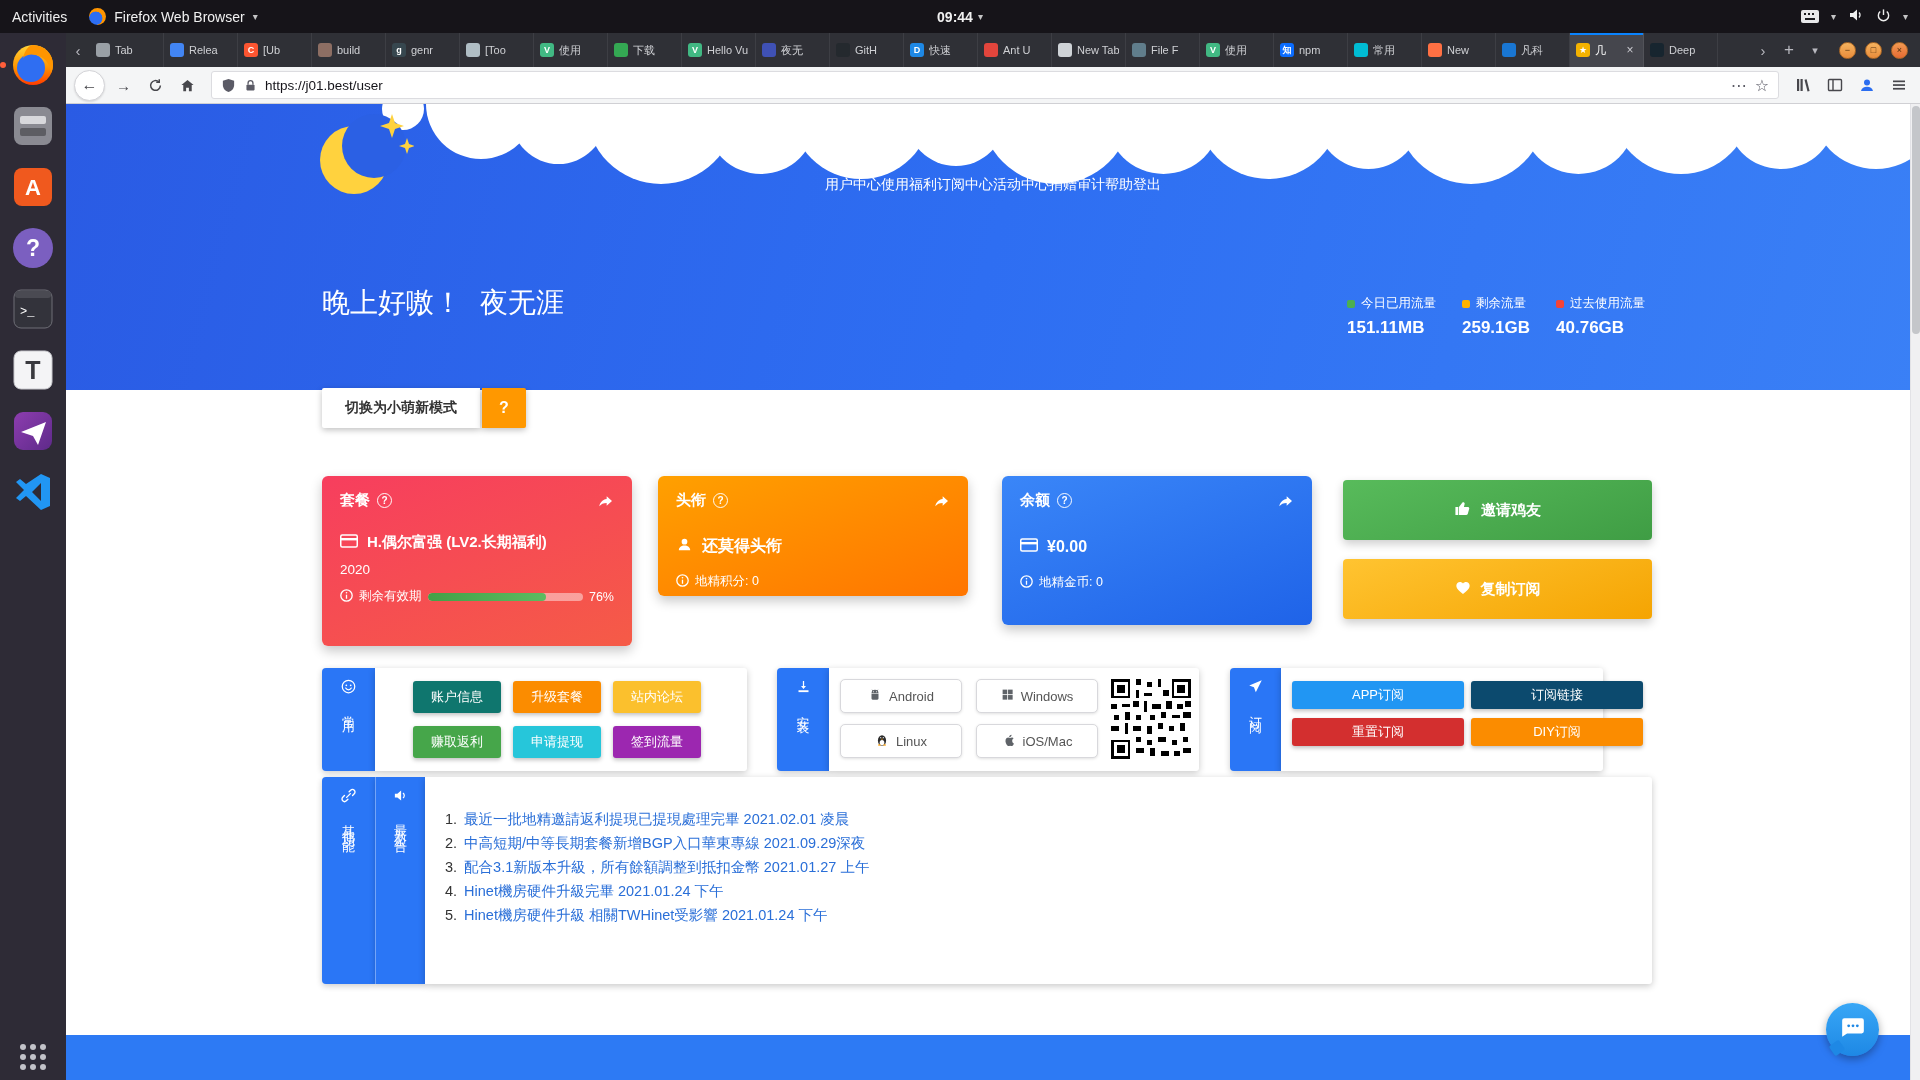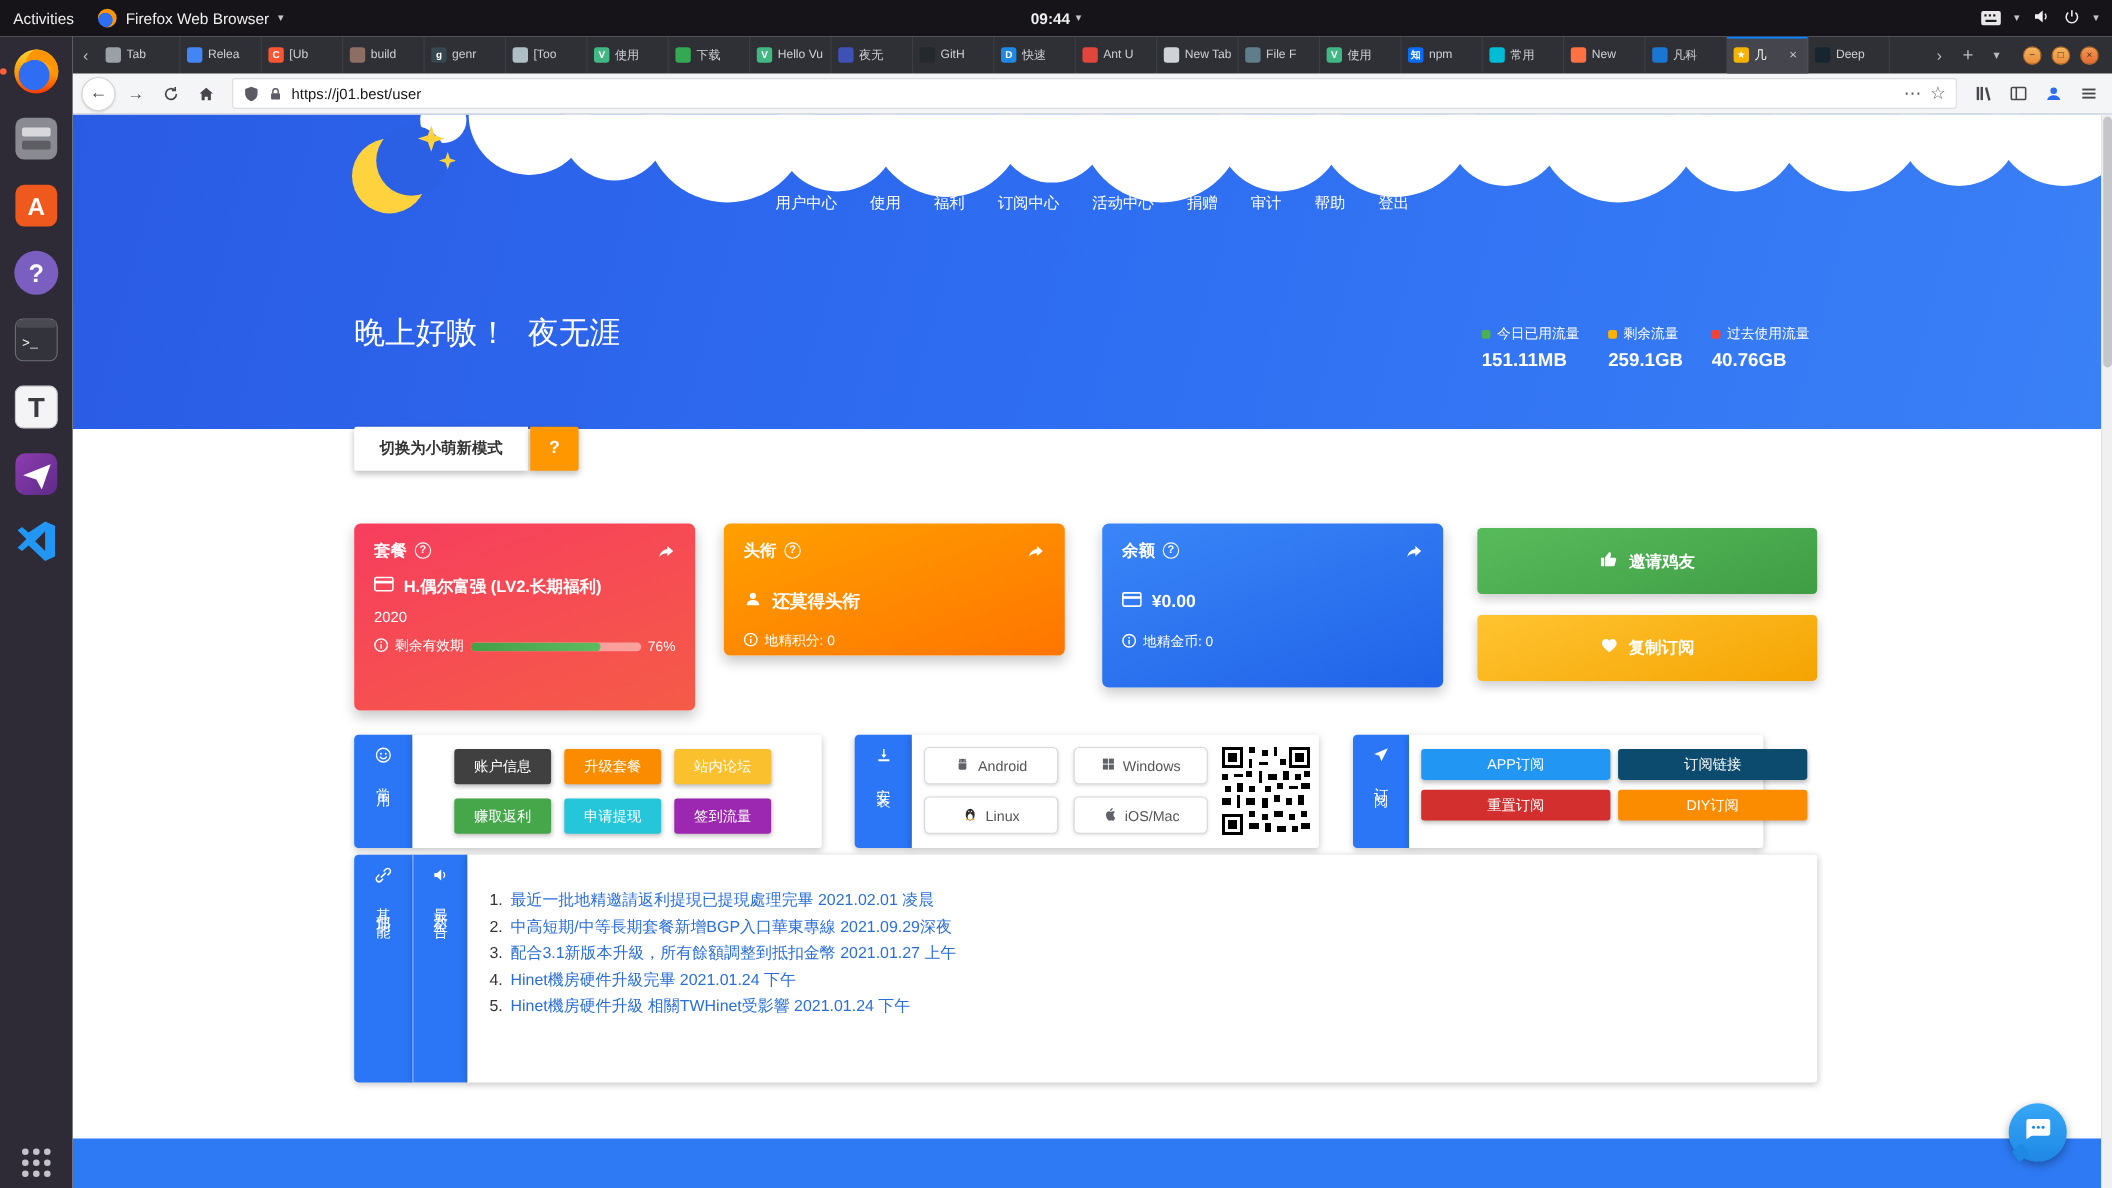--- a/index.html
+++ b/index.html
@@ -57,21 +57,21 @@
     padding:0 9px;gap:8px;margin:0 5px;}
   .urltext{flex:1;font-size:13.5px;color:#15141a;text-align:left;white-space:nowrap;overflow:hidden;}
   .urlicon{display:flex;align-items:center;flex:none;color:#5b5b66;}
 
   
   .content{position:relative;flex:1;background:#fff;overflow:hidden;}
   .hero{position:absolute;left:0;top:0;width:1854px;height:286px;overflow:hidden;
     background:linear-gradient(105deg,#2a5be4 0%,#2e6ef2 50%,#3a80f6 100%);}
   .cloud{position:absolute;background:#fff;border-radius:50%;}
   .moon{position:absolute;left:248px;top:4px;}
-  .hero-nav{position:absolute;top:72px;left:50%;transform:translateX(-50%);display:flex;gap:30px;font-size:14px;color:#fff;white-space:nowrap;}
+  .hero-nav{position:absolute;top:72px;left:50%;transform:translateX(-50%);display:flex;font-size:14px;color:#fff;white-space:nowrap;}
   .hnav-item{cursor:default;}
   .greeting{position:absolute;left:256px;top:180px;color:#fff;font-size:28px;font-weight:500;display:flex;gap:18px;white-space:nowrap;}
   .stats{position:absolute;left:1281px;top:176px;display:flex;gap:26px;color:#fff;}
   .stat-label{display:flex;align-items:center;gap:6px;font-size:12.5px;white-space:nowrap;margin-top:15px;}
   .dot{width:8px;height:8px;border-radius:2px;flex:none;}
   .stat-value{font-size:17px;font-weight:bold;margin-top:6px;}
 
   .mode-row{position:absolute;left:256px;top:284px;display:flex;height:40px;z-index:3;}
   .mode-main{width:158px;background:#fff;color:#333;font-size:14px;font-weight:bold;display:flex;align-items:center;justify-content:center;
     border-radius:2px 0 0 2px;box-shadow:0 2px 6px rgba(0,0,0,.25);}
@@ -79,21 +79,21 @@
     border-radius:0 2px 2px 0;box-shadow:0 2px 6px rgba(0,0,0,.25);}
 
   .card{position:absolute;top:372px;width:310px;border-radius:6px;color:#fff;padding:15px 18px;box-shadow:0 5px 12px rgba(0,0,0,.22);}
   .card-plan{left:256px;height:170px;background:linear-gradient(160deg,#f73e5e,#f55b47);}
   .card-rank{left:592px;height:120px;background:linear-gradient(160deg,#ffa000,#ff7500);}
   .card-bal{left:936px;height:149px;background:linear-gradient(160deg,#3a86f8,#1f63e8);}
   .card-head{display:flex;align-items:center;gap:7px;font-size:15px;font-weight:bold;}
   .qmark{width:15px;height:15px;border:1.5px solid rgba(255,255,255,.95);border-radius:50%;font-size:10px;font-weight:bold;
     display:flex;align-items:center;justify-content:center;}
   .share{margin-left:auto;display:flex;}
-  .card-main{margin-top:12px;font-size:15px;font-weight:bold;display:flex;align-items:center;gap:9px;white-space:nowrap;}
+  .card-main{margin-top:22px;font-size:15px;font-weight:bold;display:flex;align-items:center;gap:9px;white-space:nowrap;}
   .card-rank .card-main,.card-bal .card-main{margin-top:26px;font-size:16px;}
   .card-year{margin-top:9px;font-size:13.5px;}
   .progress-row{margin-top:11px;display:flex;align-items:center;gap:6px;font-size:12.5px;white-space:nowrap;}
   .pbar{flex:1;height:8px;border-radius:4px;background:rgba(255,255,255,.45);overflow:hidden;}
   .pfill{height:100%;border-radius:4px;background:linear-gradient(90deg,#43a047,#5dbb61);}
   .sub-row{margin-top:16px;font-size:12.5px;display:flex;align-items:center;gap:6px;}
 
   .bigbtn{position:absolute;left:1277px;width:309px;height:60px;border-radius:4px;color:#fff;font-size:15px;font-weight:bold;
     display:flex;align-items:center;justify-content:center;gap:10px;box-shadow:0 4px 10px rgba(0,0,0,.2);}
   .invite{top:376px;background:linear-gradient(160deg,#58bb5b,#3f9d44);}
@@ -673,21 +673,21 @@
               <circle cx="8.5" cy="10" r="1.4" fill="#fff"></circle>
               <circle cx="15.5" cy="10" r="1.4" fill="#fff"></circle>
               <path d="M7.5 14.5c1 1.8 2.6 2.8 4.5 2.8s3.5-1 4.5-2.8" stroke="#fff" stroke-width="2" fill="none" stroke-linecap="round"></path>
             </svg>
         </span>
         <span class="vlabel">常用</span>
       </div>
       <div class="panel quick-panel">
         <div class="qgrid">
 
-        <div class="qbtn" style="background: #404040;">账户信息</div>
+        <div class="qbtn" style="background: #0f766e;">账户信息</div>
             <div class="qbtn" style="background: rgb(251, 140, 0);">升级套餐</div>
             <div class="qbtn" style="background: rgb(251, 192, 45);">站内论坛</div>
             <div class="qbtn" style="background: rgb(70, 166, 74);">赚取返利</div>
             <div class="qbtn" style="background: rgb(38, 198, 218);">申请提现</div>
             <div class="qbtn" style="background: rgb(156, 39, 176);">签到流量</div>
           </div>
       </div>
 
       <div class="vtab tab-install">
         <span>

